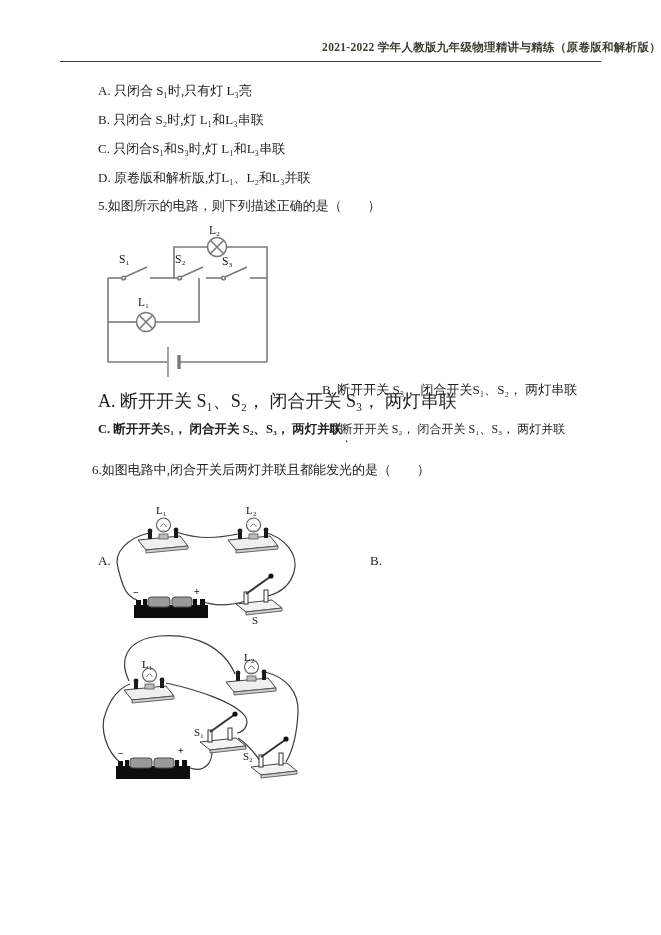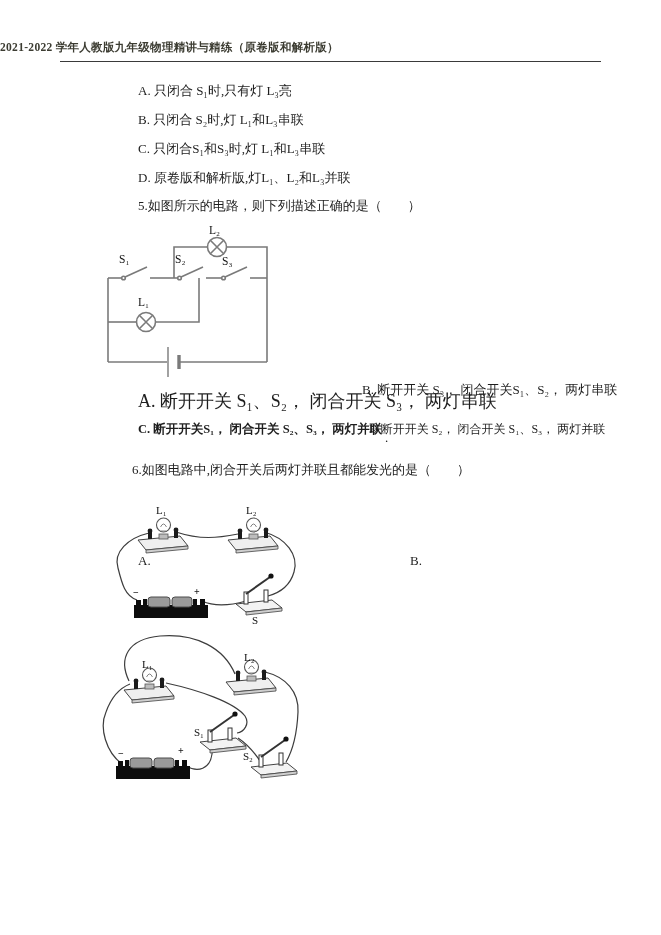--- a/index.html
+++ b/index.html
@@ -3,27 +3,27 @@
 <meta charset="utf-8">
 <style>
   html,body{margin:0;padding:0;}
   body{
     width:661px;height:935px;background:#ffffff;position:relative;
     font-family:"Liberation Serif","DejaVu Serif",serif;color:#1c1c1c;
     overflow:hidden;
   }
   .abs{position:absolute;}
   .doc-title{
-    top:40px;left:0;width:661px;text-align:left;
+    top:40px;left:0;width:661px;text-align:right;
     font-size:11.5px;font-weight:bold;color:#3c3c32;letter-spacing:.3px;
   }
   .header-rule{
     top:61px;left:60px;width:541px;height:0;border-top:1.4px solid #3a3a3a;
   }
-  .opt{font-size:13px;white-space:nowrap;color:#1e1e1e;margin-left:40px;}
+  .opt{font-size:13px;white-space:nowrap;color:#1e1e1e;}
   .q4a{top:82px;left:98px;}
   .q4b{top:111px;left:98px;}
   .q4c{top:140px;left:98px;}
   .q4d{top:169px;left:98px;}
   .q5stem{top:197px;left:98px;font-family:Liberation Serif, serif;}
   .q5a{top:389px;left:98px;font-size:18px;}
   .q5b{top:381px;left:322px;font-size:13px;}
   .q5c{top:421px;left:98px;font-size:12.5px;font-weight:bold;}
   .q5d{top:421px;left:329px;font-size:12px;}
   .straydot{top:430px;left:345px;font-size:13px;}

